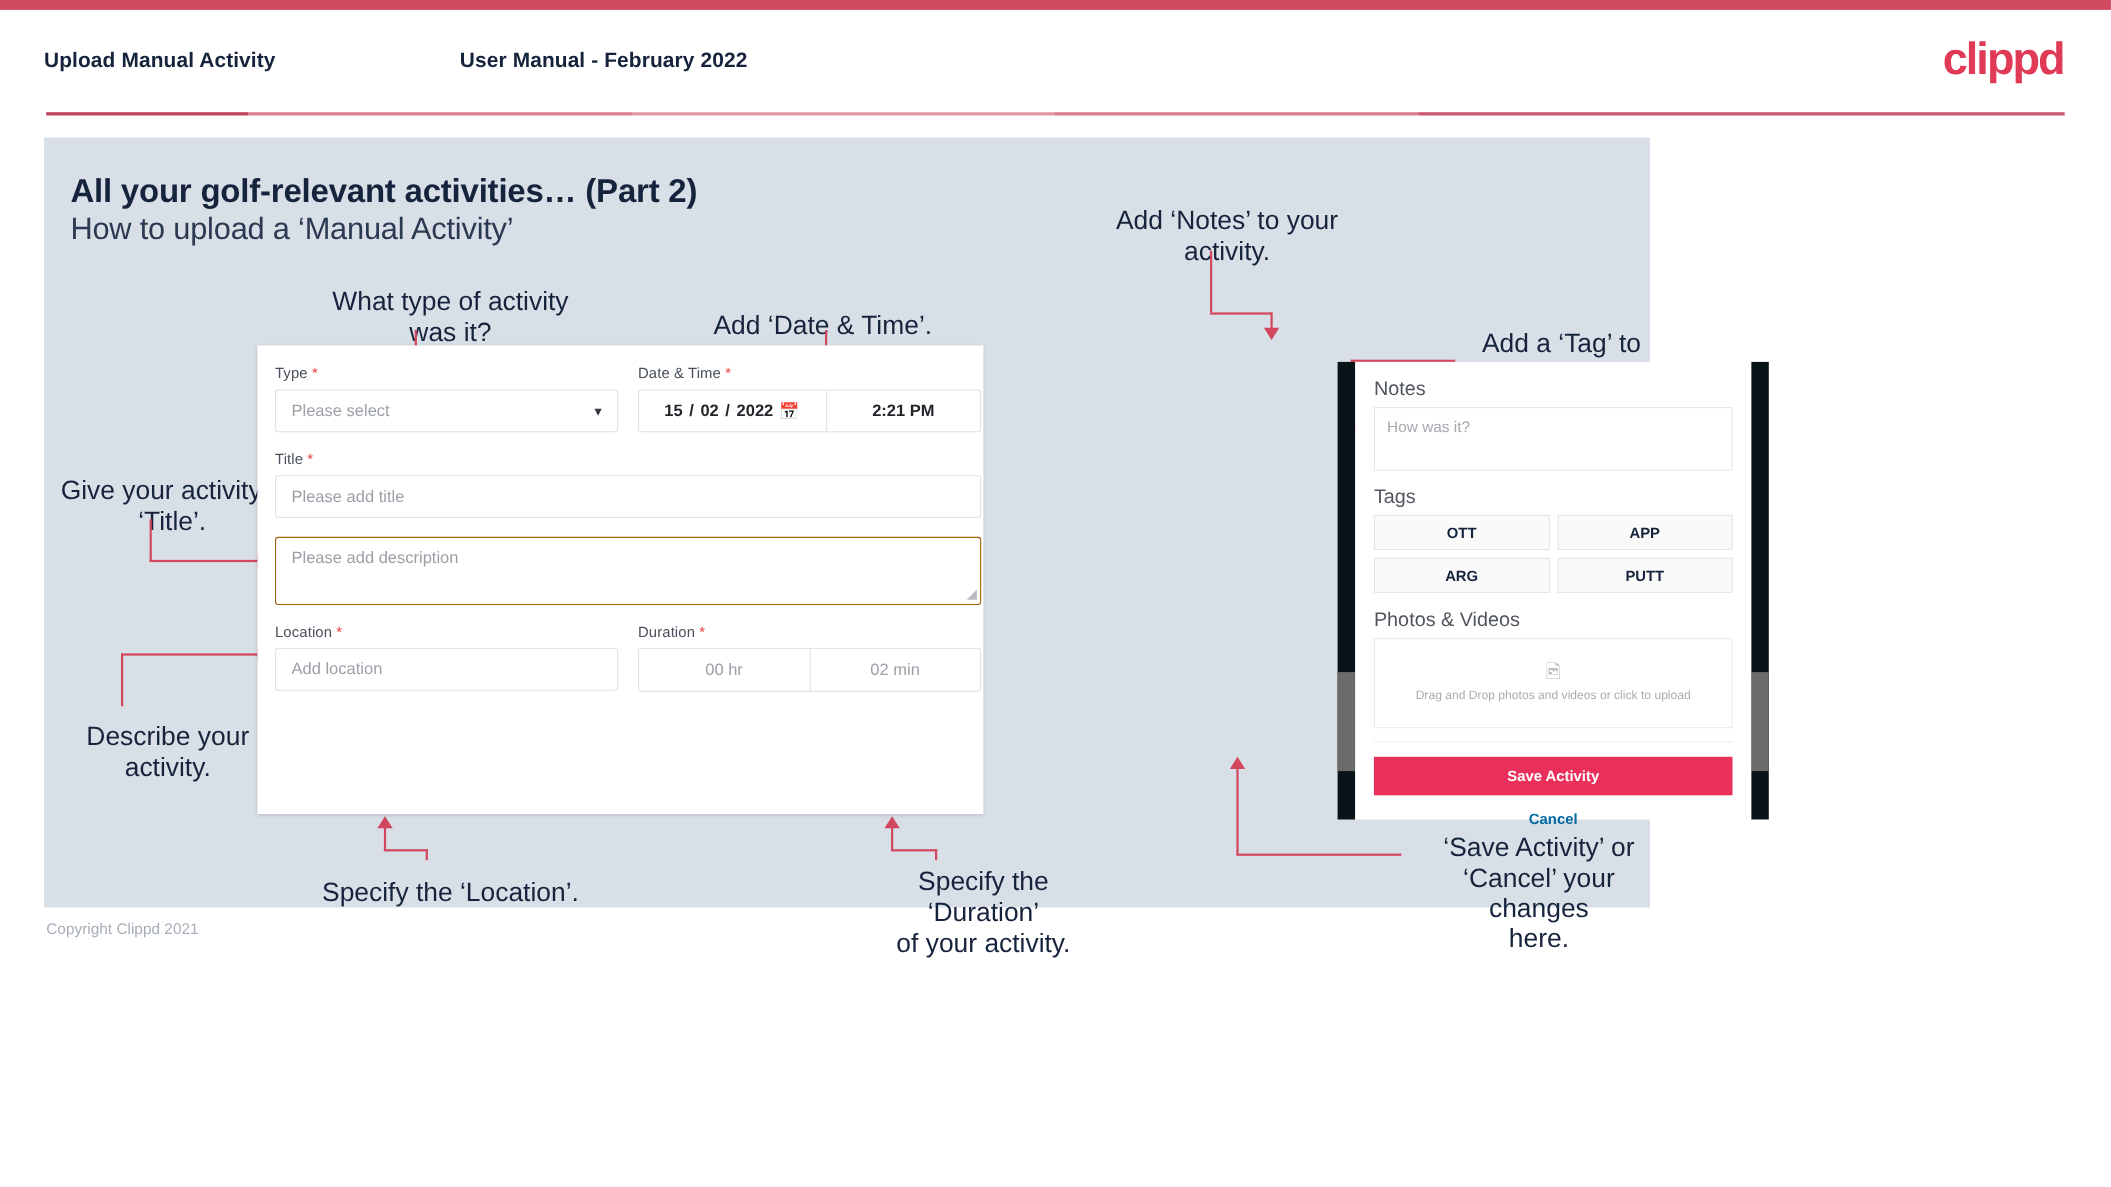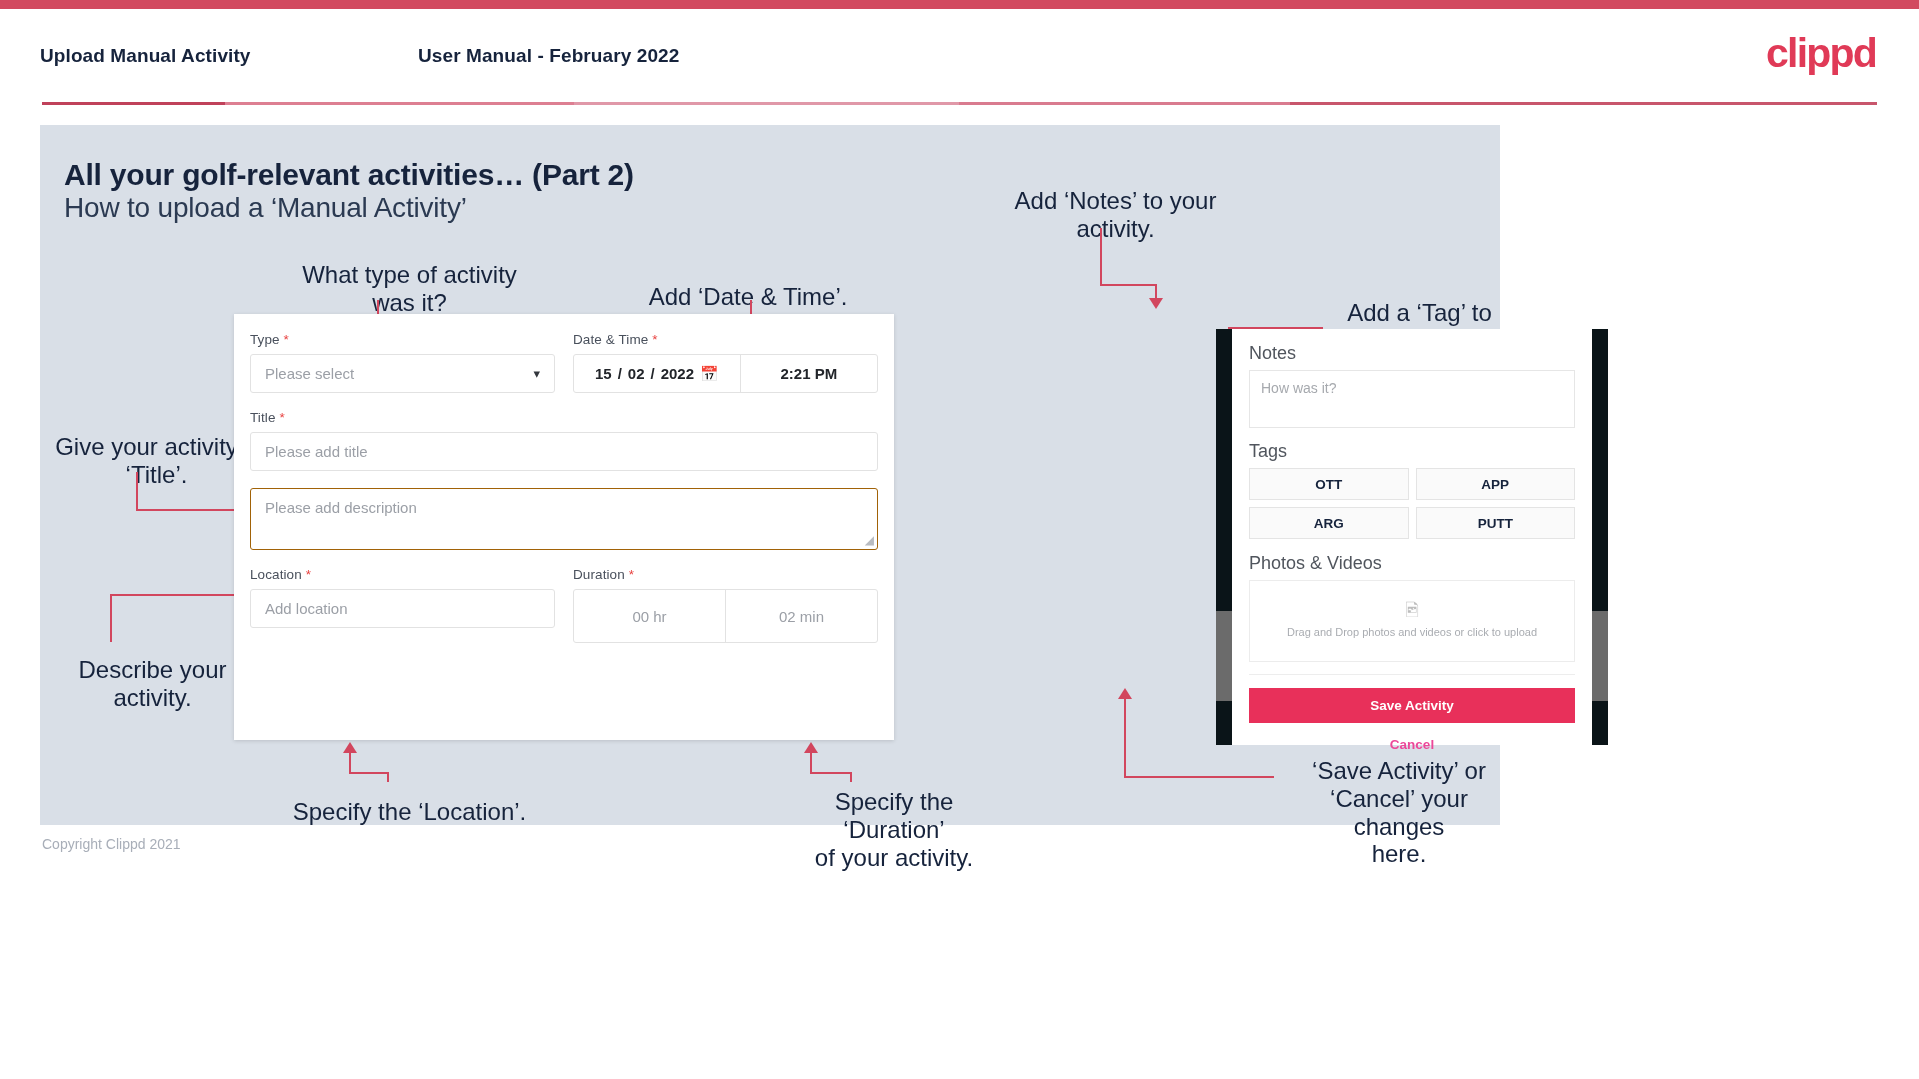--- a/index.html
+++ b/index.html
@@ -81,21 +81,21 @@
     margin: 0 16px;
   }
   .dialog-title {
     position: absolute; left: 0; top: 17px;
     font-size: 17px; font-weight: 700; color: #16233c;
   }
   .dialog-close {
     position: absolute; right: 2px; top: 10px;
     font-size: 22px; color: #1b1b1b; cursor: pointer; line-height: 1;
   }
-  .dialog-body { padding: 18px 16px 0 16px; }
+  .dialog-body { padding: 18px 2px 0 16px; }
 
   .row { display: flex; gap: 18px; }
   .fld { margin-bottom: 17px; }
   .fld-label {
     font-size: 13.5px; color: #49505c; margin-bottom: 7px; letter-spacing: .1px;
   }
   .req { color: #e8413f; }
   .inp {
     height: 39px; border: 1px solid #e2e2e2; border-radius: 3px;
     background: #fff; display: flex; align-items: center; padding: 0 14px;
@@ -114,21 +114,21 @@
   .dt-date {
     flex: 1 1 55%; display: flex; align-items: center; justify-content: center;
     gap: 6px; font-size: 15px; font-weight: 700; color: #22252a;
     border-right: 1px solid #e2e2e2;
   }
   .cal-ico { color: #b6b9bf; font-size: 15px; }
   .dt-time {
     flex: 1 1 45%; display: flex; align-items: center; justify-content: center;
     font-size: 15px; font-weight: 700; color: #22252a;
   }
-  .dur-wrap { display: flex; border: 1px solid #e2e2e2; border-radius: 3px; height: 54px; background: #fff; }
+  .dur-wrap { display: flex; border: 1px solid #e2e2e2; border-radius: 3px; height: 40px; background: #fff; }
   .dur-cell {
     flex: 1; display: flex; align-items: center; justify-content: center;
     font-size: 15px; color: #9b9fa6;
   }
   .dur-cell + .dur-cell { border-left: 1px solid #e2e2e2; }
 
   
   .phone {
     position: absolute; left: 1216px; top: 329px; width: 392px; height: 416px;
   }
@@ -161,21 +161,21 @@
   .drop-ico { color: #bdbdbd; font-size: 17px; line-height: 1; }
   .drop-txt { font-size: 11px; color: #a9acb1; text-align: right; line-height: 1.45; }
   .m-sep { height: 1px; background: #ededed; margin-bottom: 13px; }
   .save-btn {
     height: 35px; background: #e8305a; color: #fff;
     display: flex; align-items: center; justify-content: center;
     font-size: 13.5px; font-weight: 700; cursor: pointer;
   }
   .cancel-btn {
     margin-top: 14px; text-align: center; font-size: 13.5px; font-weight: 700;
-    color: #ec4899; cursor: pointer;
+    color: #0369a1; cursor: pointer;
   }
 </style>
 </head>
 <body>
 
 <div class="page">
 
   <div class="top-bar"></div>
 
   <div class="header-title">Upload Manual Activity</div>

